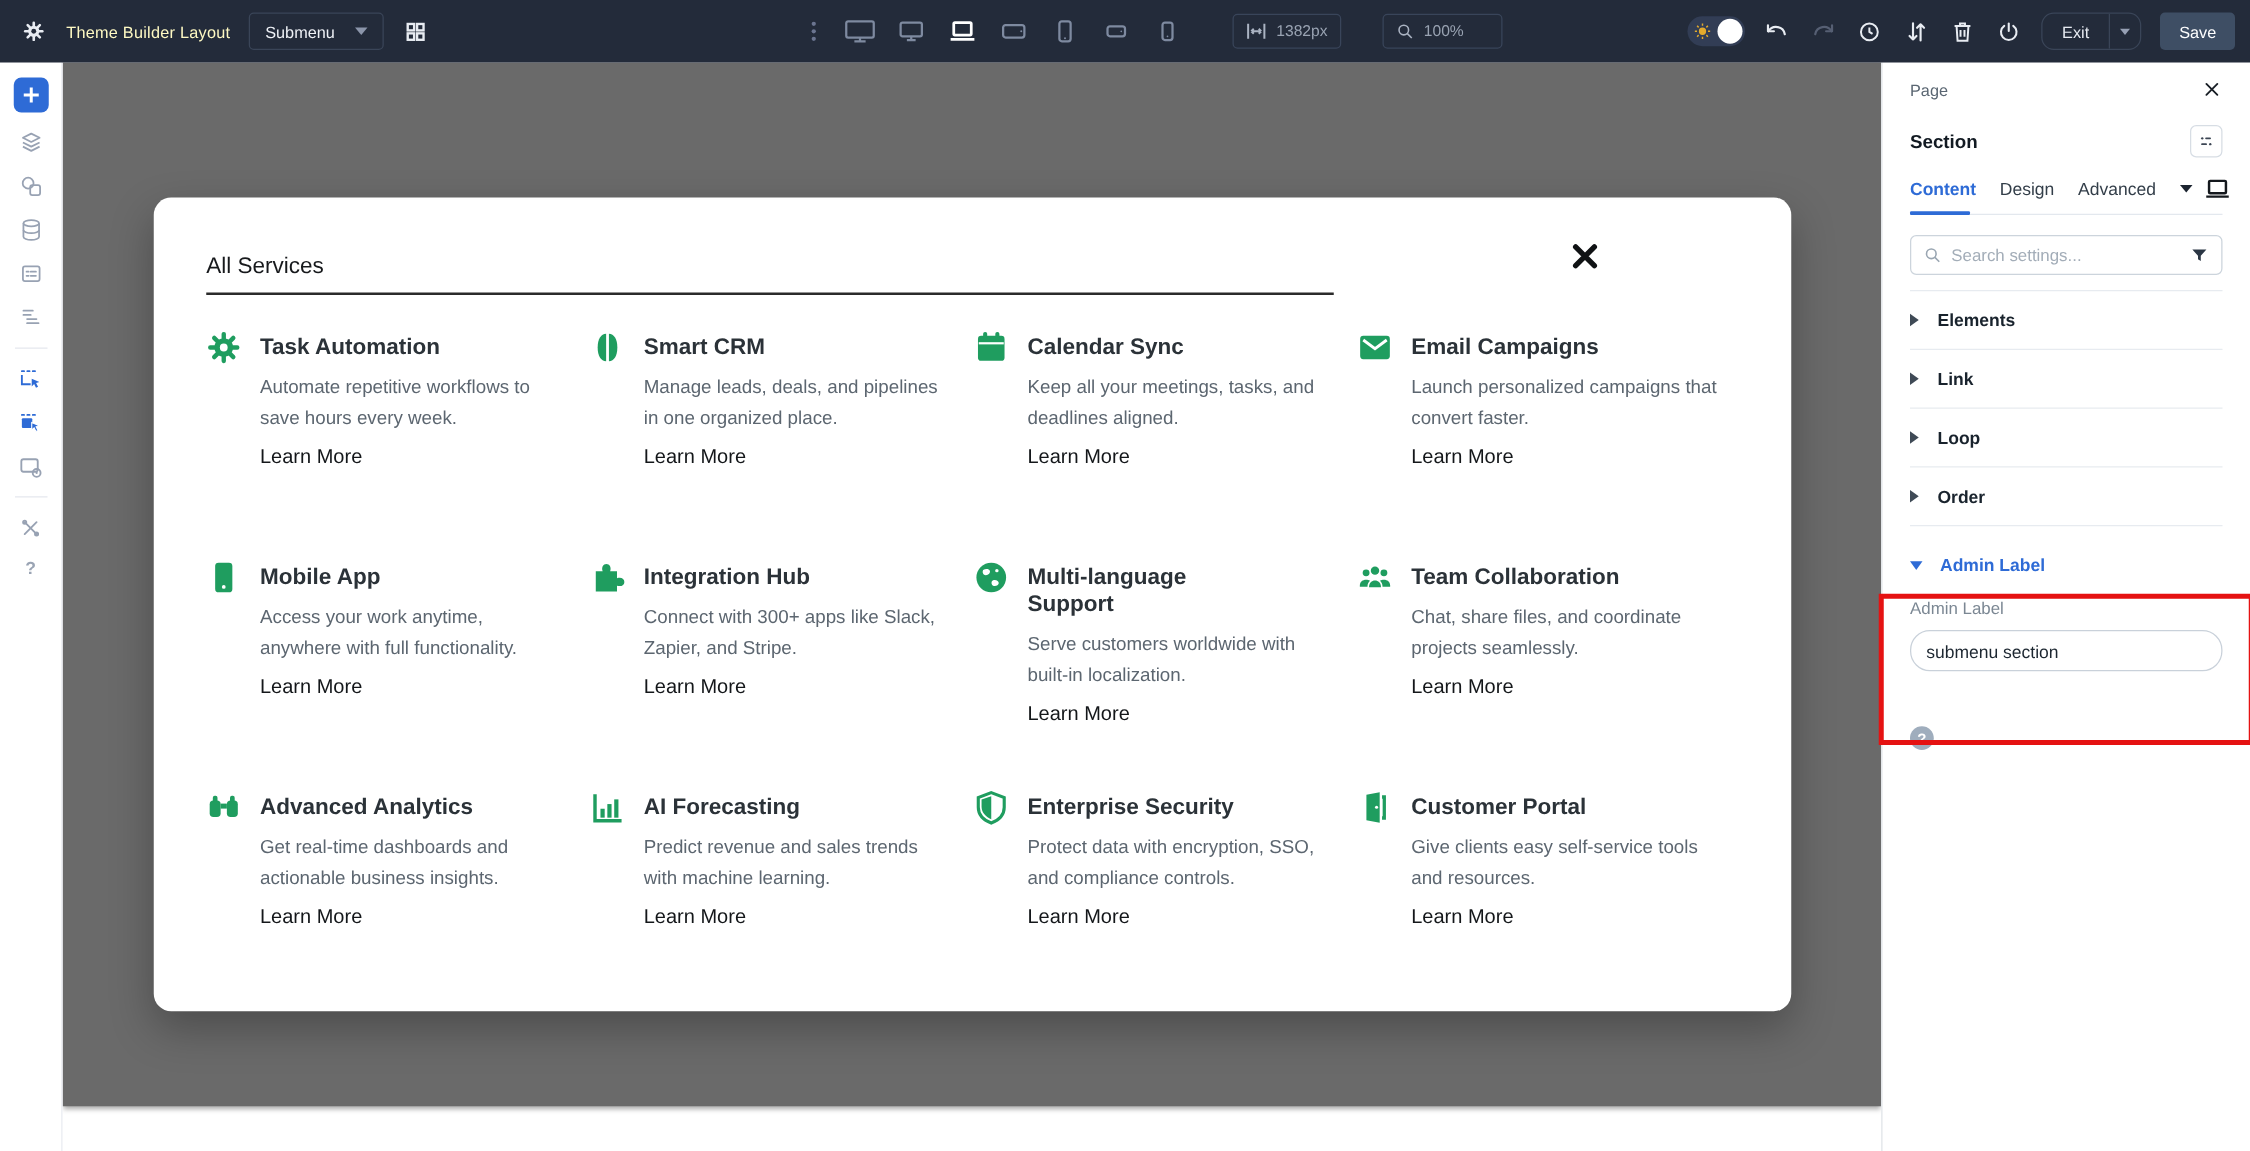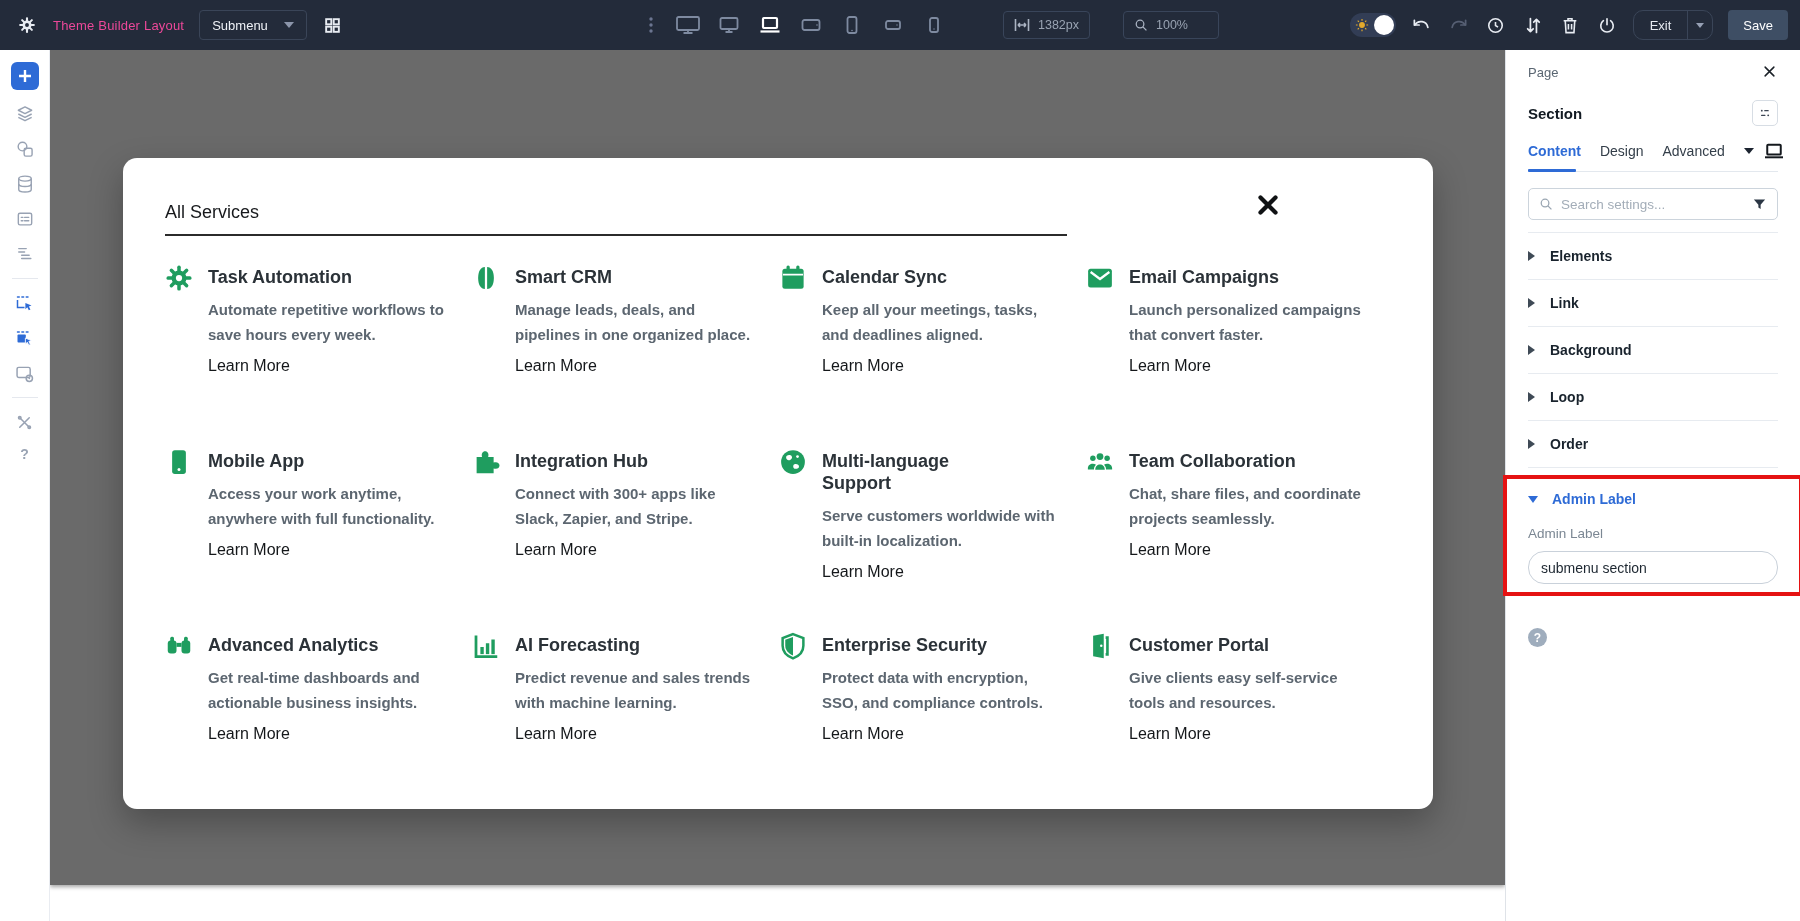--- a/index.html
+++ b/index.html
@@ -8,21 +8,21 @@
     --canvas:#6a6a6a; --panel-border:#e3e8ee; --ink:#1a222c; --gray:#5c6670;
   }
   *{box-sizing:border-box; margin:0; padding:0;}
   html,body{width:1800px;height:921px;overflow:hidden;}
   body{font-family:"Liberation Sans","DejaVu Sans",sans-serif; background:#fff; position:relative;}
   svg{display:block;}
 
   
   .toolbar{position:absolute;top:0;left:0;width:1800px;height:50px;background:var(--tb-bg);z-index:6;color:var(--tb-text);}
   .tb-left{position:absolute;left:16px;top:0;height:50px;display:flex;align-items:center;gap:15px;}
-  .tb-title{font-size:13px;color:#ec4899;letter-spacing:.2px;}
+  .tb-title{font-size:13px;color:#fef9c3;letter-spacing:.2px;}
   .tb-select{display:flex;align-items:center;gap:16px;height:30px;padding:0 12px;border:1px solid var(--tb-border);border-radius:4px;cursor:pointer;}
   .tb-select span{font-size:13px;color:#eef1f6;}
   .caret-down{width:0;height:0;border-left:5px solid transparent;border-right:5px solid transparent;border-top:6px solid #8b95aa;}
   .tb-center{position:absolute;left:640px;top:0;height:50px;display:flex;align-items:center;gap:11px;}
   .dev{width:30px;height:30px;display:flex;align-items:center;justify-content:center;color:var(--tb-dim);cursor:pointer;}
   .dev.active{color:#ffffff;}
   .tb-box{display:flex;align-items:center;gap:8px;height:28px;padding:0 10px;border:1px solid #39455a;border-radius:4px;color:#99a3b2;font-size:12.5px;cursor:text;}
   .tb-right{position:absolute;right:12px;top:0;height:50px;display:flex;align-items:center;gap:15px;}
   .tgl{width:46px;height:24px;background:#323d55;border-radius:12px;position:relative;cursor:pointer;display:flex;align-items:center;}
   .tgl .knob{position:absolute;right:2px;top:2px;width:20px;height:20px;background:#fff;border-radius:50%;}
@@ -46,21 +46,21 @@
   .canvas{position:absolute;top:50px;left:50px;right:295px;bottom:0;background:#fff;}
   .canvas-gray{position:absolute;left:0;right:0;top:0;bottom:36px;background:var(--canvas);box-shadow:0 2px 4px rgba(0,0,0,.35);}
   .menu-card{position:absolute;left:73px;top:108px;width:1310px;height:651px;background:#fff;border-radius:14px;box-shadow:0 14px 34px rgba(0,0,0,.28);}
   .menu-heading{position:absolute;left:42px;top:44px;font-size:18px;color:#17191c;font-weight:400;}
   .menu-rule{position:absolute;left:42px;top:76px;width:902px;height:2px;background:#2b2b2b;}
   .menu-close{position:absolute;right:150px;top:32px;width:30px;height:30px;color:#101214;cursor:pointer;}
   .menu-grid{position:absolute;left:41px;top:104px;right:41px;display:grid;grid-template-columns:repeat(4,1fr);grid-template-rows:184px 184px 160px;}
   .tile{display:flex;gap:14px;padding-right:18px;}
   .ticon{flex:0 0 30px;height:30px;color:var(--green);margin-top:1px;}
   .ttitle{font-size:18px;line-height:22px;font-weight:700;color:#2b3238;max-width:185px;margin:4px 0 9px;}
-  .tdesc{font-size:15px;line-height:25px;color:var(--gray);max-width:245px;font-weight:bold;}
+  .tdesc{font-size:15px;line-height:25px;color:var(--gray);max-width:245px;}
   .tlink{display:inline-block;margin-top:10px;font-size:16px;font-weight:500;color:#14171a;text-decoration:none;cursor:pointer;}
 
   
   .panel{position:absolute;top:50px;right:0;width:295px;bottom:0;background:#fff;border-left:1px solid #dfe3e8;padding:0 22px;z-index:5;}
   .p-row{display:flex;align-items:center;justify-content:space-between;}
   .p-breadcrumb{margin-top:14px;}
   .p-breadcrumb .bc{font-size:13px;color:#5a6672;}
   .p-close{width:16px;height:16px;color:#1a2027;cursor:pointer;}
   .p-element{margin-top:20px;justify-content:space-between;}
   .p-element .name{font-size:15px;font-weight:700;color:#121a22;}
@@ -164,21 +164,21 @@
           <rect x="4" y="6" width="14" height="8" rx="2"></rect>
           <circle cx="15" cy="10" r="0.7" fill="currentColor" stroke="none"></circle>
         </svg>
     </span>
     <span class="dev">
       <svg width="18" height="22" viewBox="0 0 18 22" fill="none" stroke="currentColor" stroke-width="1.8">
           <rect x="5" y="4" width="8" height="14" rx="2"></rect>
           <circle cx="9" cy="15" r="0.7" fill="currentColor" stroke="none"></circle>
         </svg>
     </span>
-    <div class="tb-box" style="margin-left:43px;justify-content:flex-end;">
+    <div class="tb-box" style="margin-left:26px;justify-content:flex-end;">
       <svg width="16" height="14" viewBox="0 0 16 14" fill="none" stroke="#aab3c2" stroke-width="1.6">
           <path d="M1.5 1v12M14.5 1v12M4 7h8M4 7l2-2M4 7l2 2M12 7l-2-2M12 7l-2 2"></path>
         </svg>
       <span>1382px</span>
     </div>
     <div class="tb-box" style="width:96px;margin-left:22px;">
       <svg width="14" height="14" viewBox="0 0 22 22" fill="none" stroke="#aab3c2" stroke-width="2">
           <circle cx="9.5" cy="9.5" r="6"></circle>
           <path d="M14 14l5.5 5.5"></path>
         </svg>
@@ -577,24 +577,20 @@
     <div class="acc-row">
       <span class="tri-right"></span>
       <span class="lbl">Elements</span>
     </div>
     <div class="acc-row">
       <span class="tri-right"></span>
       <span class="lbl">Link</span>
     </div>
     <div class="acc-row">
       <span class="tri-right"></span>
-      <span class="lbl">Background</span>
-    </div>
-    <div class="acc-row">
-      <span class="tri-right"></span>
       <span class="lbl">Loop</span>
     </div>
     <div class="acc-row">
       <span class="tri-right"></span>
       <span class="lbl">Order</span>
     </div>
   </div>
 
   <div class="admin-head">
     <span class="tri-down"></span>

